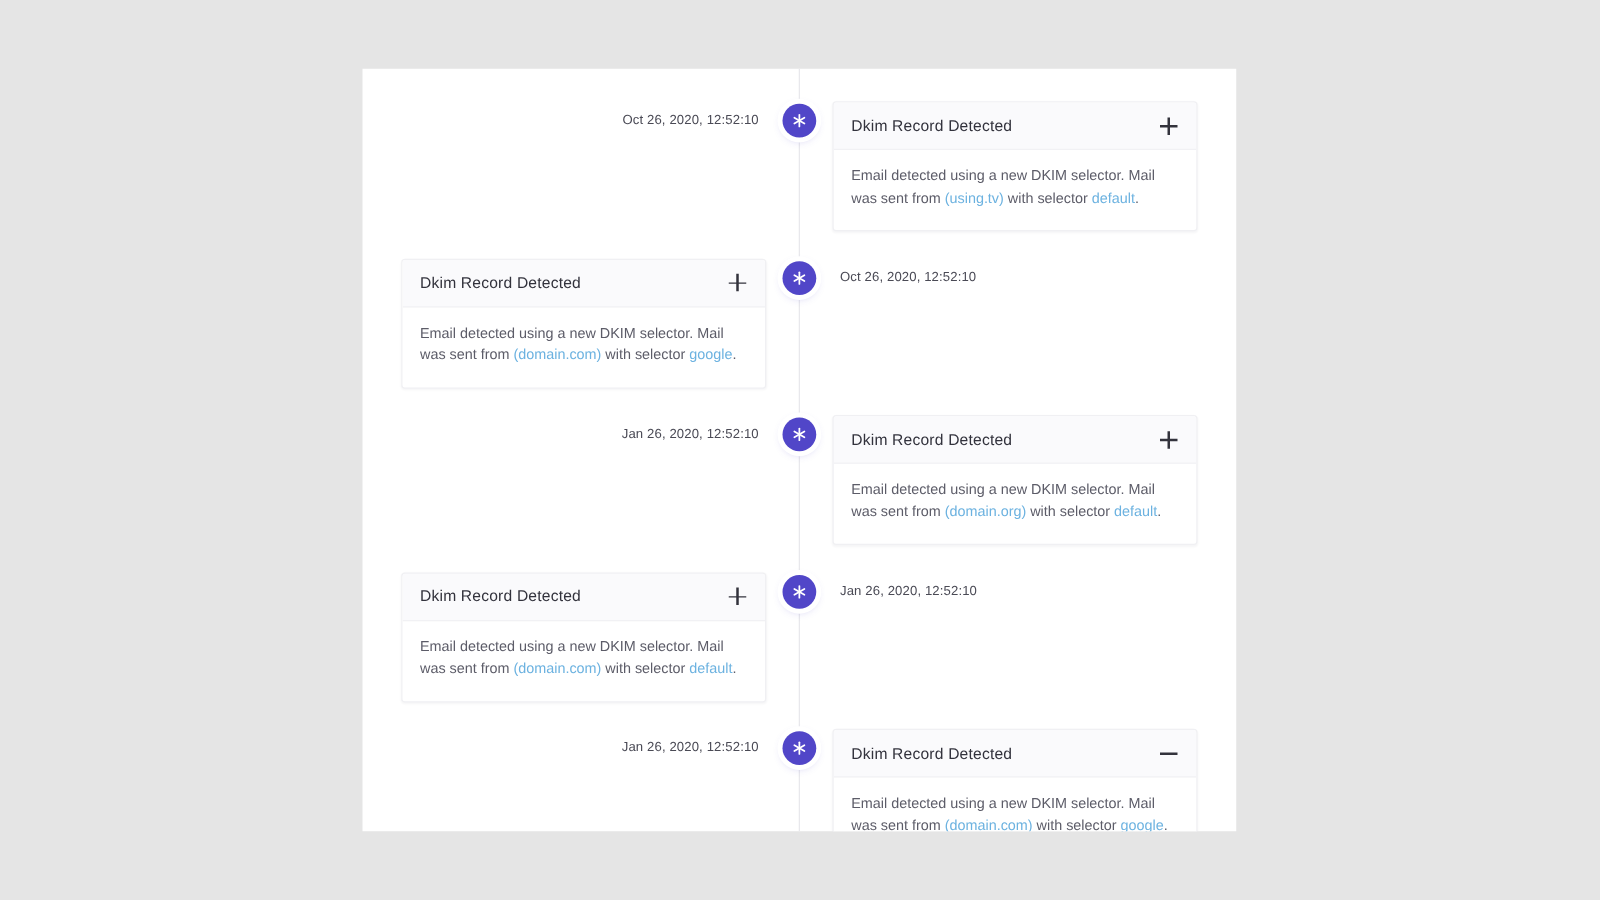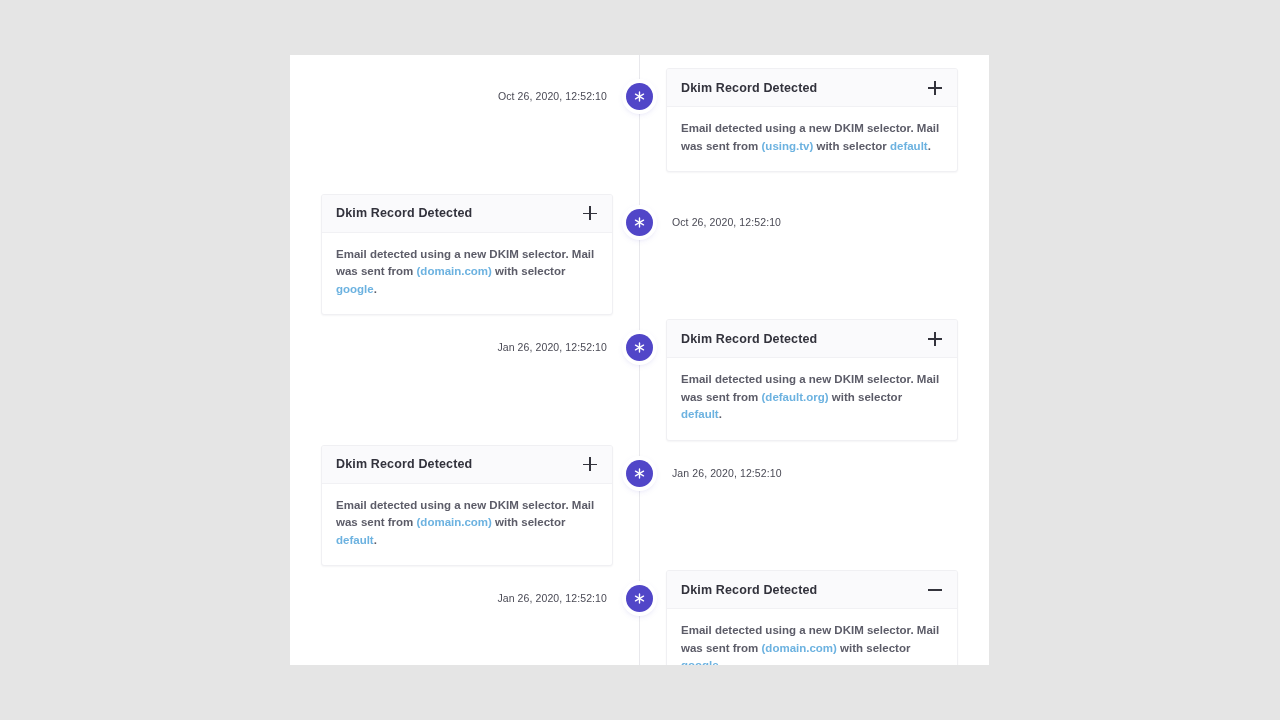--- a/index.html
+++ b/index.html
@@ -71,29 +71,28 @@
     color: #4a4a55;
     letter-spacing: .1px;
     white-space: nowrap;
   }
   .entry.right .stamp { right: 382px; text-align: right; }
   .entry.left  .stamp { left: 382px;  text-align: left;  }
 
   
   .card {
     position: absolute;
-    top: 0;
+    top: 13px;
     width: 292px;
     background: #ffffff;
     border: 1px solid #f0f0f3;
     border-radius: 3px;
     box-shadow: 0 1px 2px rgba(20,20,50,.045);
     box-sizing: border-box;
     overflow: hidden;
-    font-weight: bold;
   }
   .entry.right .card { left: 376px; }
   .entry.left  .card { right: 376px; }
 
   .card-head {
     background: #fafafc;
     border-bottom: 1px solid #f1f1f4;
     padding: 0 14px;
     height: 37px;
     display: flex;
@@ -198,21 +197,21 @@
     </div>
     <div class="card">
       <div class="card-head">
         <span class="card-title">Dkim Record Detected</span>
         <span class="toggle">
           <span class="bar h"></span>
                 <span class="bar v"></span>
         </span>
       </div>
       <div class="card-body">
-        <span>Email detected using a new DKIM selector. Mail was sent from </span><span class="lnk-domain">(default.org)</span><span> with selector </span><span class="lnk-selector">default</span><span>.</span>
+        <span>Email detected using a new DKIM selector. Mail was sent from </span><span class="lnk-domain">(domain.org)</span><span> with selector </span><span class="lnk-selector">default</span><span>.</span>
       </div>
     </div>
   </div>
 
   <div class="entry left">
     <div class="stamp">Jan 26, 2020, 12:52:10</div>
     <div class="marker">
       <svg width="13" height="13" viewBox="0 0 24 24" aria-hidden="true">
         <g stroke="#ffffff" stroke-width="2.6" stroke-linecap="round">
           <line x1="12" y1="3.5" x2="12" y2="20.5"></line>

